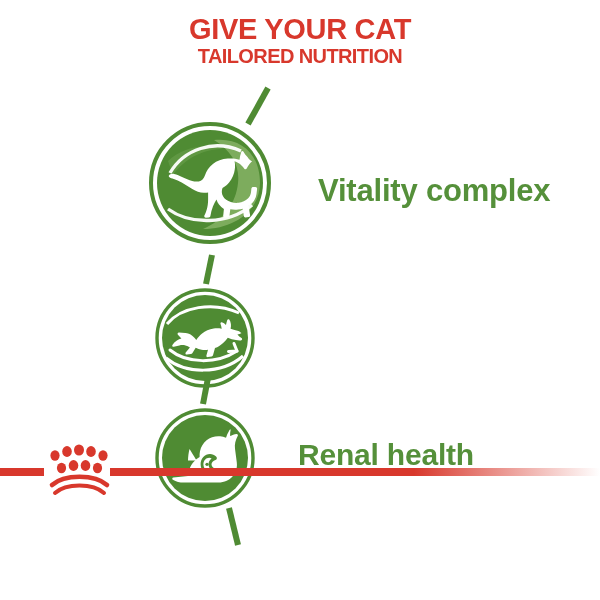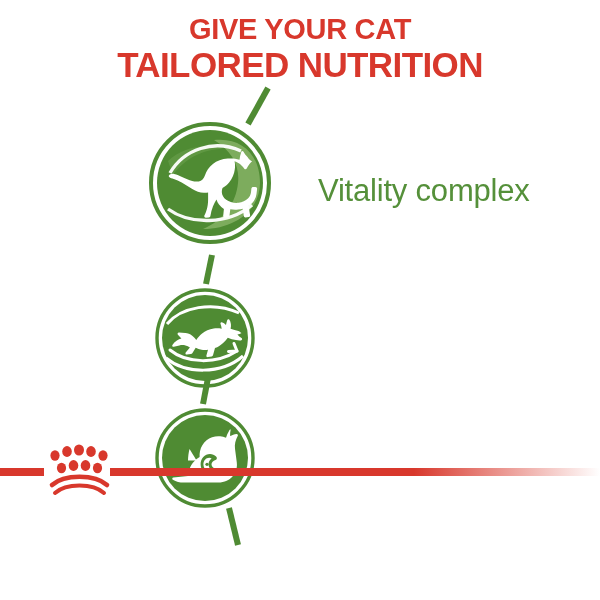--- a/index.html
+++ b/index.html
@@ -21,28 +21,28 @@
     top:13px;left:0;width:600px;
     text-align:center;
     color:#d8382c;
     font-weight:bold;
     font-size:29px;
     line-height:1.12;
     letter-spacing:-0.3px;
     font-family:"Liberation Sans", sans-serif;
   }
   .title .l1{display:block;}
-  .title .l2{display:block;font-size:35px;letter-spacing:-0.6px;}
+  .title .l2{display:block;font-size:20px;letter-spacing:-0.6px;}
 
   
   .feature-label{
     position:absolute;
     color:#55903a;
     font-size:30px;
-    font-weight:normal;
+    font-weight:bold;
     letter-spacing:-0.2px;
     white-space:nowrap;
     font-family:"Liberation Sans", sans-serif;
   }
   #label-0{left:318px;top:173px;font-size:31px;}
   #label-1{left:283px;top:318px;font-size:30px;}
   #label-2{left:298px;top:438px;font-size:30px;}
 
   .icon-wrap{position:absolute;}
   #icon-0{left:148px;top:121px;width:124px;height:124px;}
@@ -265,20 +265,21 @@
         c0 3.6 2.6 6.5 5.8 6.5
         c0.9 0 1.7-0.2 2.4-0.6
         c-1.9-1.4-3.1-3.5-3.1-5.9
         c0-2.4 1.2-4.5 3.1-5.9
         C55.9 50.0 55.1 49.8 54.2 49.8 Z"></path>
       <circle cx="52.0" cy="56.3" r="1.6" fill="#4f8b33"></circle>
 
       <path fill="#ffffff" d="M33.0 52.5 L41.5 52.5 C38.5 47.0 36.0 43.5 34.5 41.0 C33.6 44.5 33.1 48.5 33.0 52.5 Z"></path>
     </svg>
   </div>
+  <div class="feature-label nosel" id="label-2">Renal health</div>
 
   <div class="brand">
     <svg width="600" height="90" viewBox="0 0 600 90">
       <defs>
         <linearGradient id="fadeRight" x1="0" y1="0" x2="1" y2="0">
           <stop offset="0%" stop-color="#d8382c" stop-opacity="1"></stop>
           <stop offset="62%" stop-color="#d8382c" stop-opacity="1"></stop>
           <stop offset="100%" stop-color="#d8382c" stop-opacity="0"></stop>
         </linearGradient>
       </defs>

